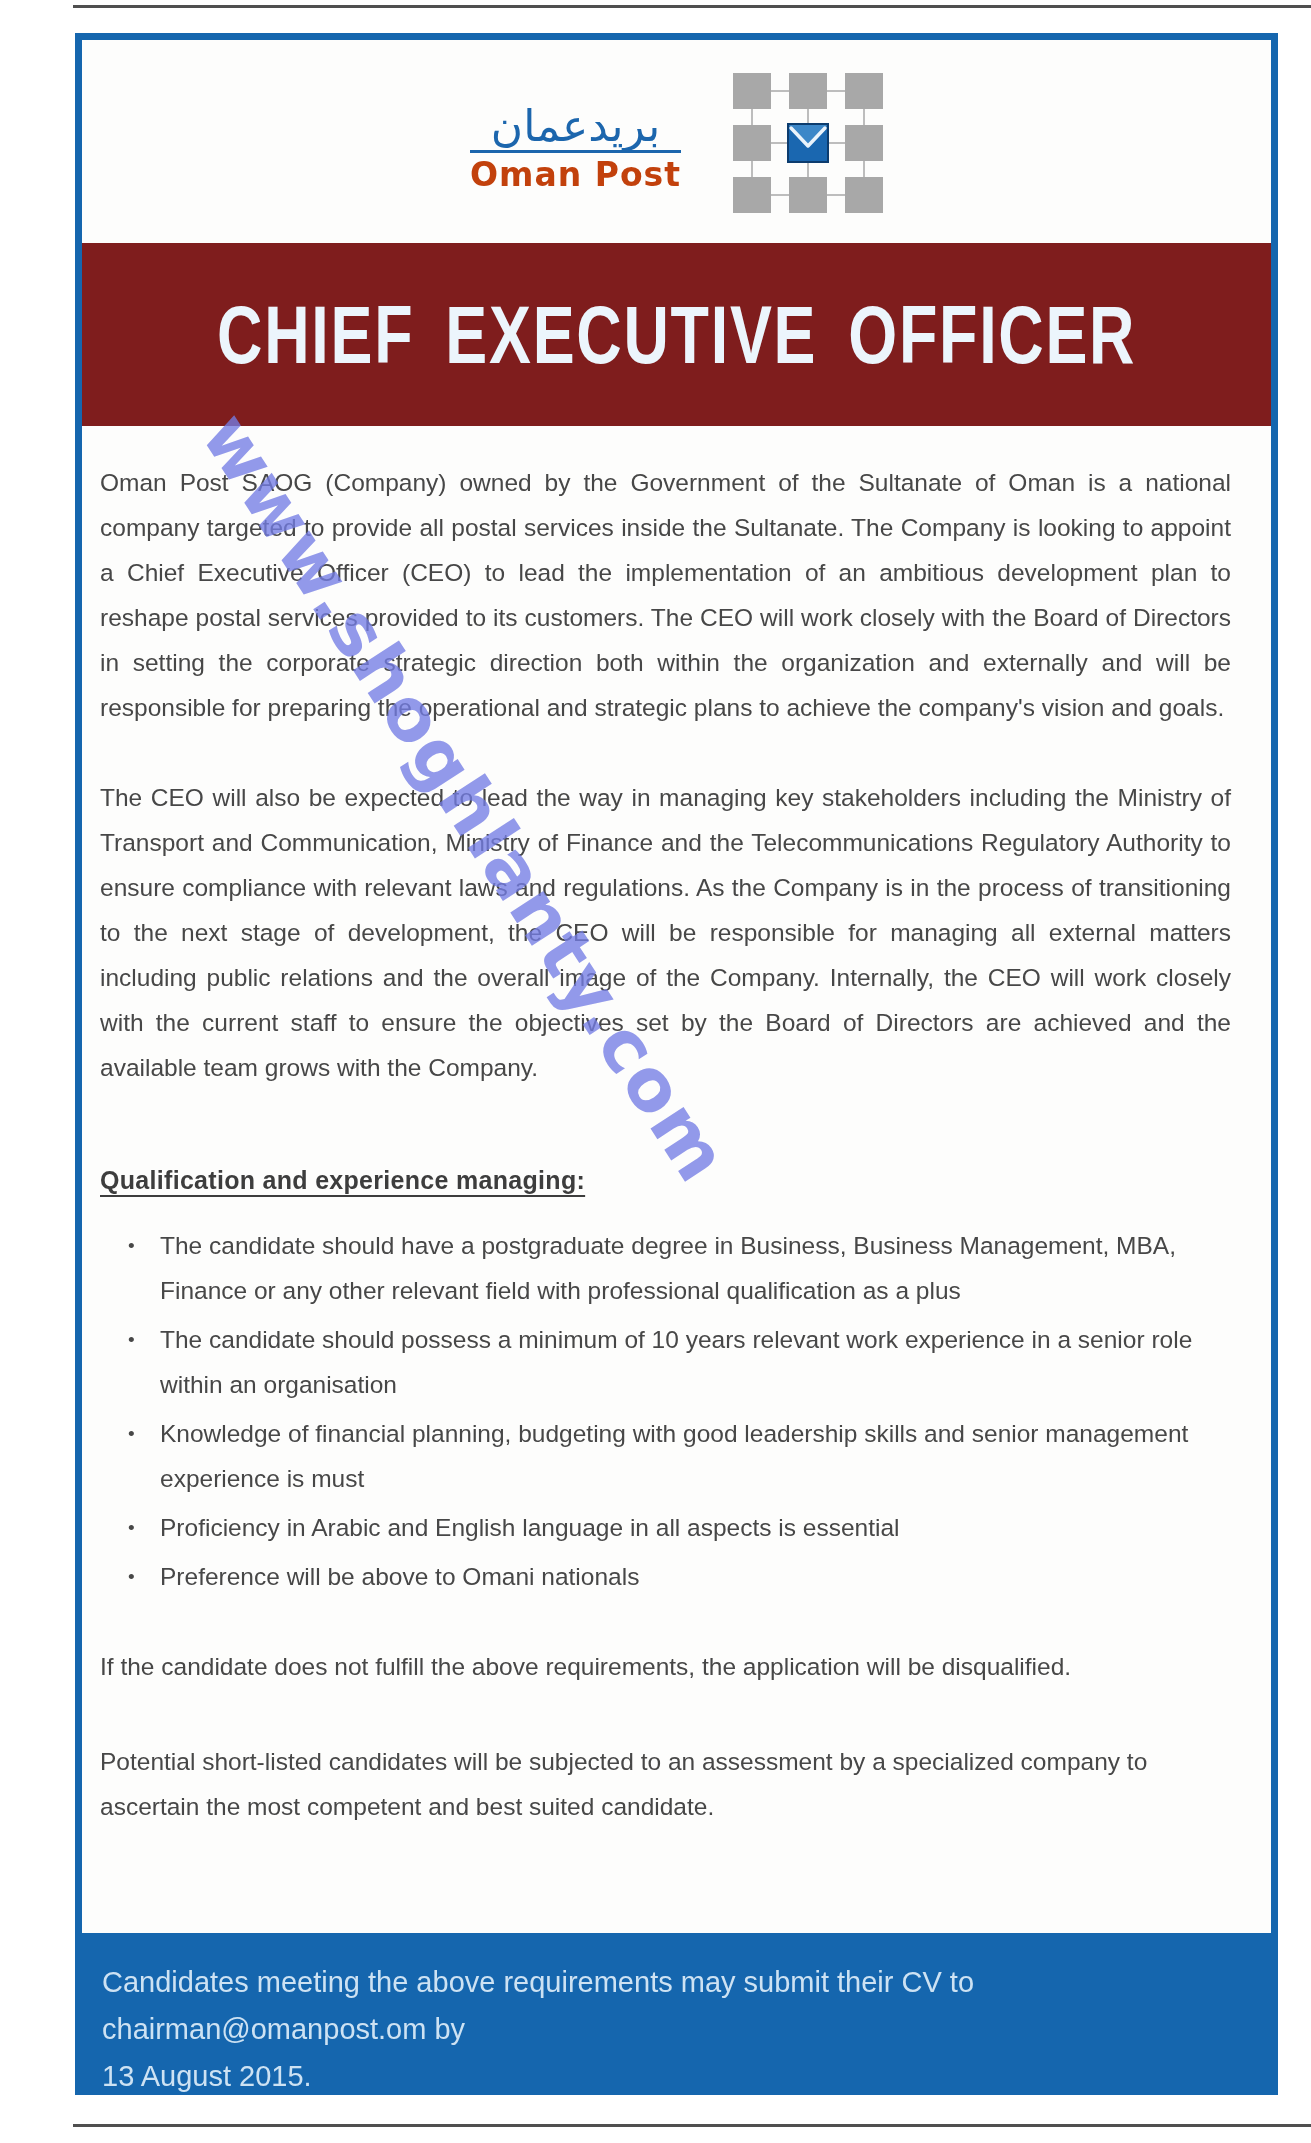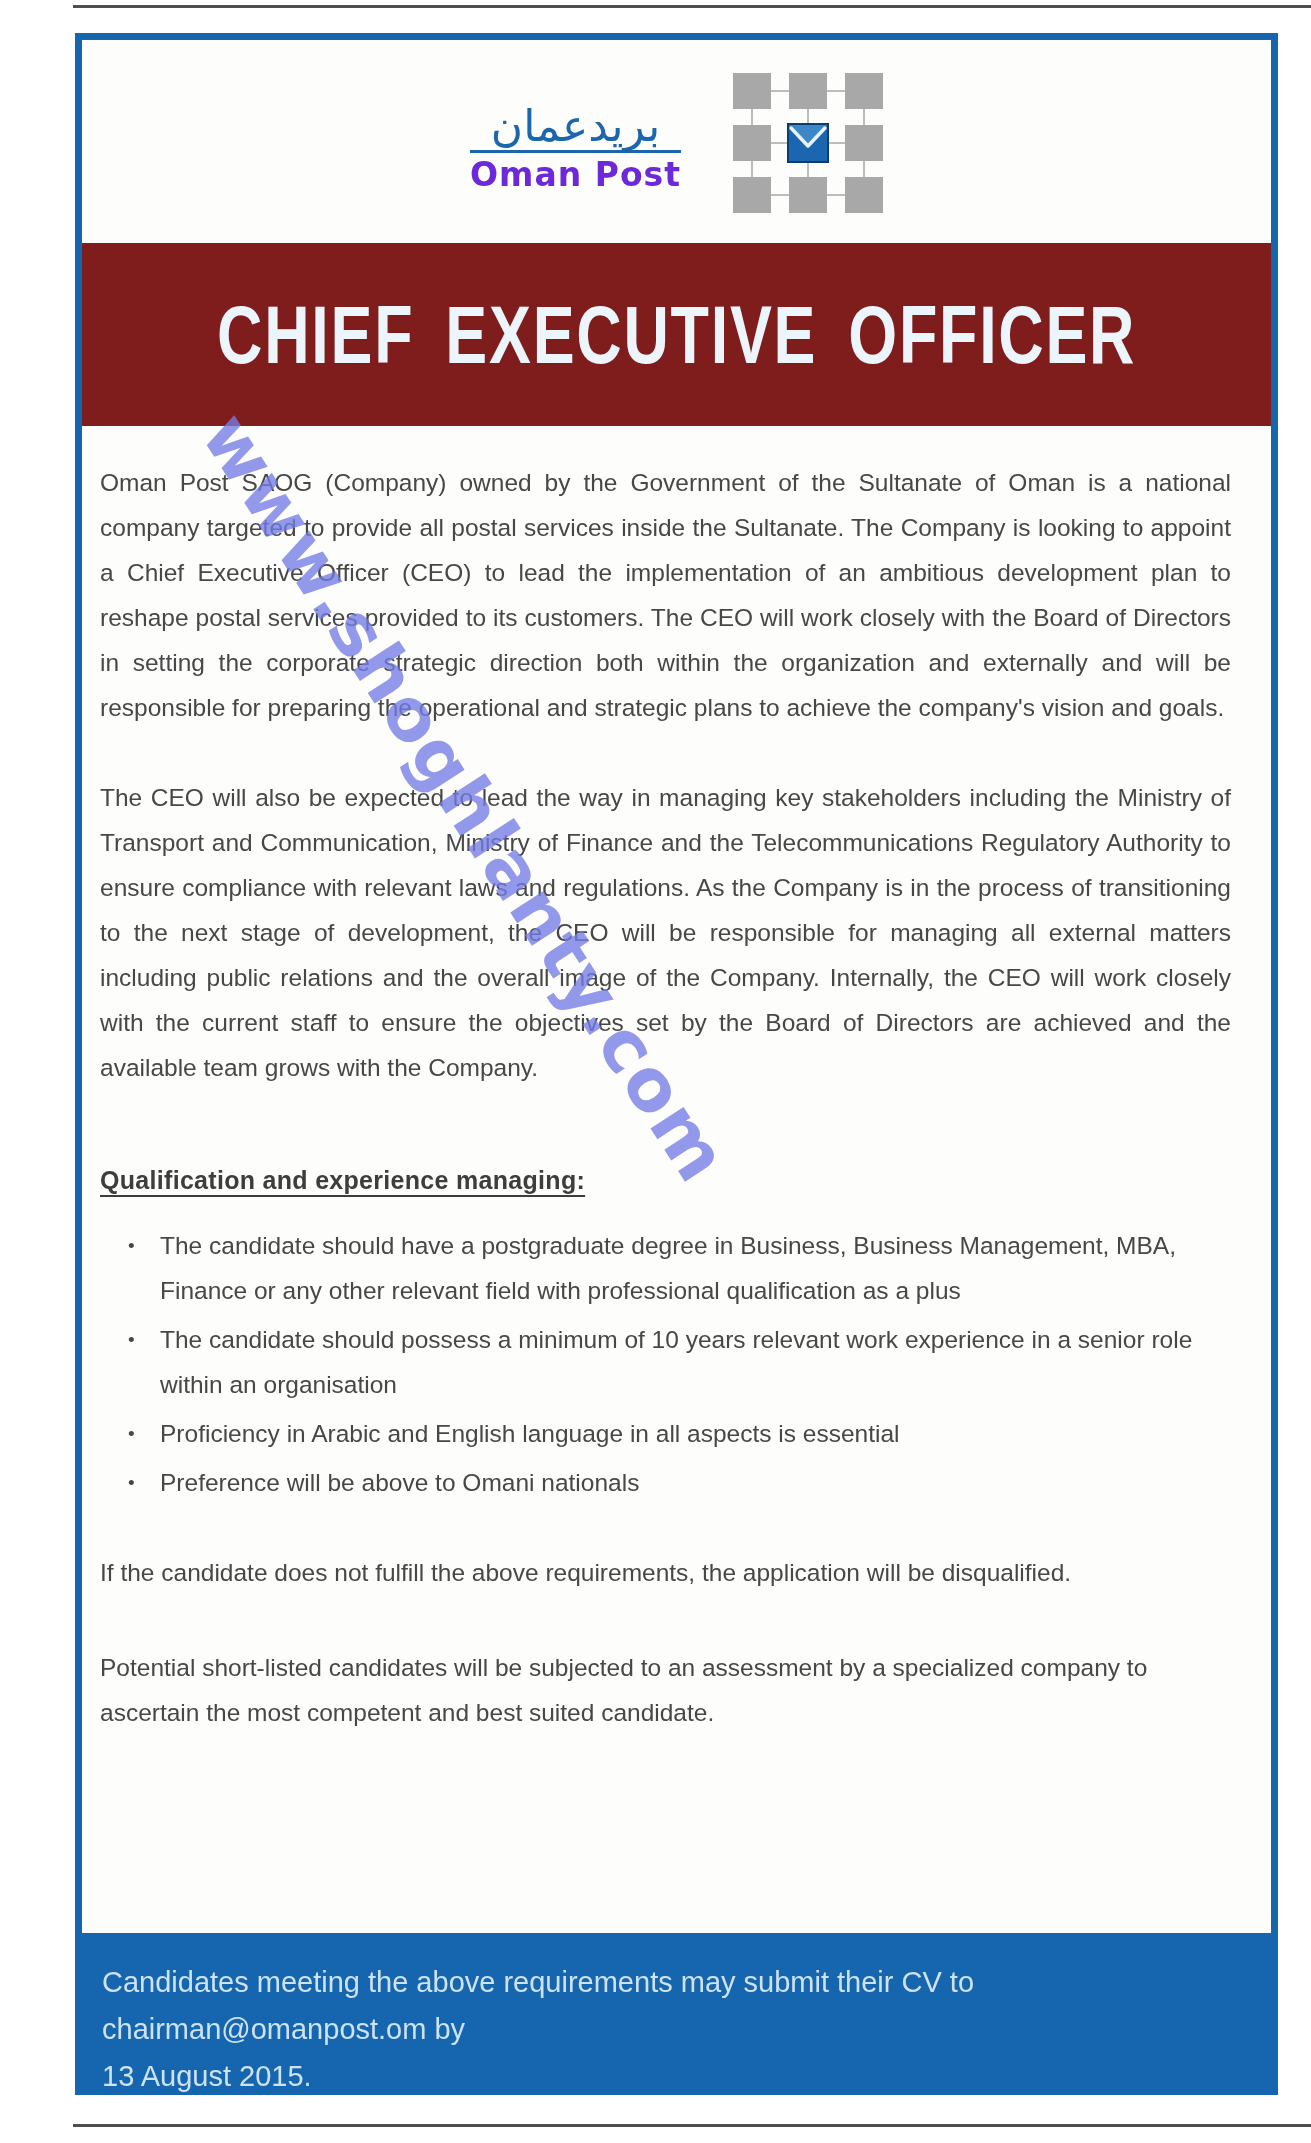--- a/index.html
+++ b/index.html
@@ -21,21 +21,21 @@
   .doc-header {
     height:203px; display:flex; align-items:center; justify-content:center; gap:52px;
   }
   .logo { text-align:center; margin-top:14px; }
   .logo-arabic {
     font-family:"DejaVu Sans", sans-serif;
     font-size:44px; font-weight:normal; color:#1c66ad; line-height:1.05; direction:rtl;
   }
   .logo-divider { height:3px; background:#1c66ad; margin:1px 0 2px; }
   .logo-english {
-    font-size:33px; font-weight:bold; color:#6d28d9; letter-spacing:1px;
+    font-size:33px; font-weight:bold; color:#c2410c; letter-spacing:1px;
     font-family:"DejaVu Sans", sans-serif;
   }
   .grid-icon { margin-top:6px; }
   
   .title-band {
     height:183px; background:#7f1d1d; display:flex; align-items:center; justify-content:center;
   }
   .title-band h1 {
     margin:0; color:#ecf5fc; font-size:74px; font-weight:700;
     letter-spacing:2px; word-spacing:14px; white-space:nowrap;
@@ -128,20 +128,21 @@
   </div>
 
   <div class="doc-body">
     <p class="para">Oman Post SAOG (Company) owned by the Government of the Sultanate of Oman is a national company targeted to provide all postal services inside the Sultanate. The Company is looking to appoint a Chief Executive Officer (CEO) to lead the implementation of an ambitious development plan to reshape postal services provided to its customers. The CEO will work closely with the Board of Directors in setting the corporate strategic direction both within the organization and externally and will be responsible for preparing the operational and strategic plans to achieve the company's vision and goals.</p>
     <p class="para2">The CEO will also be expected to lead the way in managing key stakeholders including the Ministry of Transport and Communication, Ministry of Finance and the Telecommunications Regulatory Authority to ensure compliance with relevant laws and regulations. As the Company is in the process of transitioning to the next stage of development, the CEO will be responsible for managing all external matters including public relations and the overall image of the Company. Internally, the CEO will work closely with the current staff to ensure the objectives set by the Board of Directors are achieved and the available team grows with the Company.</p>
 
     <h2 class="qual">Qualification and experience managing:</h2>
     <ul class="qual-list">
       <li>The candidate should have a postgraduate degree in Business, Business Management, MBA, Finance or any other relevant field with professional qualification as a plus</li>
       <li>The candidate should possess a minimum of 10 years relevant work experience in a senior role within an organisation</li>
+      <li>Knowledge of financial planning, budgeting with good leadership skills and senior management experience is must</li>
       <li>Proficiency in Arabic and English language in all aspects is essential</li>
       <li>Preference will be above to Omani nationals</li>
     </ul>
 
     <p class="note1">If the candidate does not fulfill the above requirements, the application will be disqualified.</p>
     <p class="note2">Potential short-listed candidates will be subjected to an assessment by a specialized company to ascertain the most competent and best suited candidate.</p>
   </div>
 
   <div class="footer-band">
     <div>Candidates meeting the above requirements may submit their CV to chairman@omanpost.om by</div>

